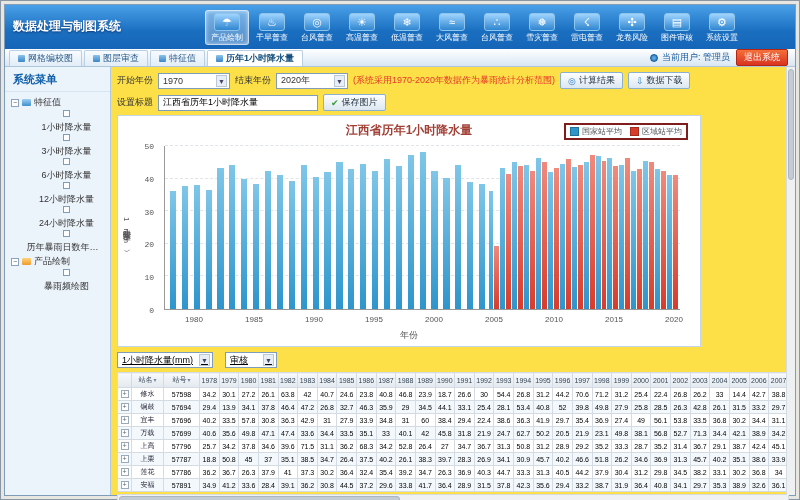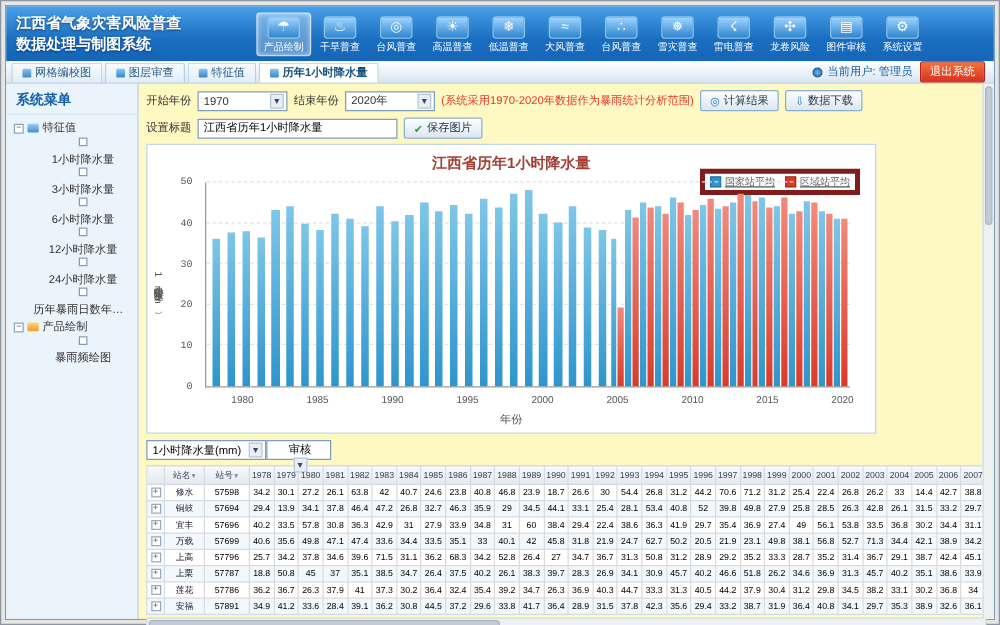--- a/index.html
+++ b/index.html
@@ -33,57 +33,57 @@
   .tree { padding:3px 2px 0 6px; color:#333; }
   .tree-folder { display:flex; align-items:center; gap:3px; line-height:15px; cursor:pointer; white-space:nowrap; }
   .tree-toggle { width:8px; height:8px; border:1px solid #8aa4bd; background:#fff; font-size:7px; line-height:6px; text-align:center; color:#456; }
   .folder-ico { width:9px; height:7px; border-radius:1px; }
   .folder-ico.blue { background:linear-gradient(#9ecff2,#3d8fce); }
   .folder-ico.orange { background:linear-gradient(#ffd27a,#ef9b2d); }
   .tree-leaf { display:flex; align-items:center; gap:3px; line-height:14px; padding-left:14px; cursor:pointer; white-space:nowrap;flex-direction:column; }
   .cb { width:7px; height:7px; border:1px solid #7f9db9; background:#fff; flex:0 0 auto; }
   .leaf-lbl { overflow:hidden; text-overflow:ellipsis; max-width:80px; }
 
-  .content { flex:1; min-width:0; padding:4px 12px 2px 6px; position:relative; background:#fef9c3; }
+  .content { flex:1; min-width:0; padding:4px 12px 2px 6px; position:relative; background:#fde047; }
 
   
   .filter-row { display:flex; align-items:center; gap:5px; height:19px; margin-bottom:3px; font-size:9px; color:#333; }
   .selectbox { width:72px; height:16px; background:#fff; border:1px solid #7f9db9; display:flex; align-items:center; justify-content:space-between; padding:0 2px 0 4px; font-size:9px; cursor:pointer; }
   .selectbox .arrow { font-size:7px; color:#446; background:#e8eef5; border:1px solid #b9c7d6; width:11px; text-align:center; height:12px; line-height:11px; }
   .note { color:#e5372b; font-size:9px; }
   .btn { display:inline-flex; align-items:center; gap:3px; background:linear-gradient(#fdfefe,#dce7f1); border:1px solid #8ab0d0; border-radius:2px; font-size:9px; padding:1px 7px; color:#234; cursor:pointer; height:17px; }
   .btn .bico { font-size:9px; color:#2a7fc4; }
   .btn .bico.green { color:#3a9a3a; }
   .txt-input { width:160px; height:16px; border:1px solid #7f9db9; font-size:9px; padding:0 4px; background:#fff; }
 
   
   .chart-box { position:relative; width:584px; height:232px; background:#fff; border:1px solid #c2d6e8; margin-bottom:4px; }
   .chart-title { position:absolute; top:6px; left:0; right:0; text-align:center; font-size:12px; font-weight:bold; color:#a24036; }
-  .chart-legend { position:absolute; top:19px; right:12px; display:flex; gap:8px; font-size:8px; color:#555; background:#fbfdff; border:4px solid #7f1d1d; padding:1px 4px;text-decoration:underline; }
+  .chart-legend { position:absolute; top:7px; right:12px; display:flex; gap:8px; font-size:8px; color:#555; background:#fbfdff; border:2px solid #7f1d1d; padding:1px 4px; }
   .legend-item { display:flex; align-items:center; gap:3px; }
   .legend-swatch { width:9px; height:9px; border:1px solid rgba(0,0,0,.25); }
   .chart-plot { position:absolute; left:46px; right:20px; top:30px; bottom:36px; border-left:1px solid #999; border-bottom:1px solid #999; }
   .grid-line { position:absolute; left:0; right:0; border-top:1px dashed #e0e4e8; }
   .chart-bars { position:absolute; left:0; right:0; top:0; bottom:0; display:flex; align-items:flex-end; padding:0 2px; }
   .bar-group { flex:1; height:100%; display:flex; align-items:flex-end; justify-content:center; gap:1px; }
   .bar { width:52%; }
   .bar.blue { background:linear-gradient(#7fc6e8,#2e95cc); }
   .bar.red  { background:linear-gradient(#f08a7d,#d93b2b); }
   .bar-group.paired .bar { width:42%; }
   .chart-yaxis { position:absolute; left:14px; width:28px; top:30px; bottom:36px; }
   .ytick { position:absolute; right:6px; transform:translateY(50%); font-size:8px; color:#555;font-family:Liberation Mono, monospace; }
   .chart-ylabel { position:absolute; left:2px; top:50%; transform:translate(0,-50%); writing-mode:vertical-rl; font-size:8px; color:#555; letter-spacing:1px; }
   .chart-xticks { position:absolute; left:46px; right:20px; bottom:20px; height:11px; }
   .xtick { position:absolute; transform:translateX(-50%); font-size:8px; color:#555; }
   .chart-xlabel { position:absolute; bottom:4px; left:0; right:0; text-align:center; font-size:9px; color:#555; }
 
   
-  .table-controls { display:flex; align-items:center; gap:0; height:18px; margin:2px 0 3px; }
+  .table-controls { display:flex; align-items:center; gap:12px; height:18px; margin:2px 0 3px;text-decoration:underline; }
   .measure-box { width:96px; }
-  .audit-box { width:52px;flex-direction:column; }
+  .audit-box { width:52px; }
   .data-table { border-collapse:collapse; table-layout:fixed; width:672px; background:#fff; }
   .data-table th, .data-table td { border:1px solid #d4dbe2; font-size:7px; text-align:center; padding:0; height:13px; overflow:hidden; white-space:nowrap; }
   .data-table th { background:linear-gradient(#f7f9fb,#e3e9ef); color:#345; font-weight:normal; height:15px; }
   .data-table th.namecol::after, .data-table th.idcol::after { content:"▾"; font-size:6px; color:#789; margin-left:1px; }
   .data-table tr:nth-child(even) td { background:#f3f8fc; }
   .exp { display:inline-block; width:8px; height:8px; border:1px solid #9ab; line-height:6px; font-size:7px; color:#567; background:#fff; }
   .namecell { font-size:8px; color:#223; }
 
   .hscroll { width:672px; height:11px; background:#f0f1f3; border:1px solid #d4dbe2; margin-top:2px; position:relative; }
   .hscroll .thumb { position:absolute; left:1px; top:1px; height:7px; width:42%; background:#c3ccd6; border-radius:3px; border:1px solid #aab6c2; }
@@ -91,21 +91,20 @@
   .vscroll .thumb { position:absolute; top:2px; left:1px; width:6px; height:26%; background:#c3ccd6; border-radius:3px; border:1px solid #aab6c2; }
 </style>
 </head>
 <body>
 
 <div class="window">
   <div class="app">
 
     <div class="header">
       <div class="title-block">
-        <div>江西省气象灾害风险普查</div>
         <div>数据处理与制图系统</div>
       </div>
       <div class="nav">
           <div class="nav-item selected">
             <div class="nav-ico">☂</div>
             <div class="nav-lbl">产品绘制</div>
           </div>
           <div class="nav-item">
             <div class="nav-ico">♨</div>
             <div class="nav-lbl">干旱普查</div>

